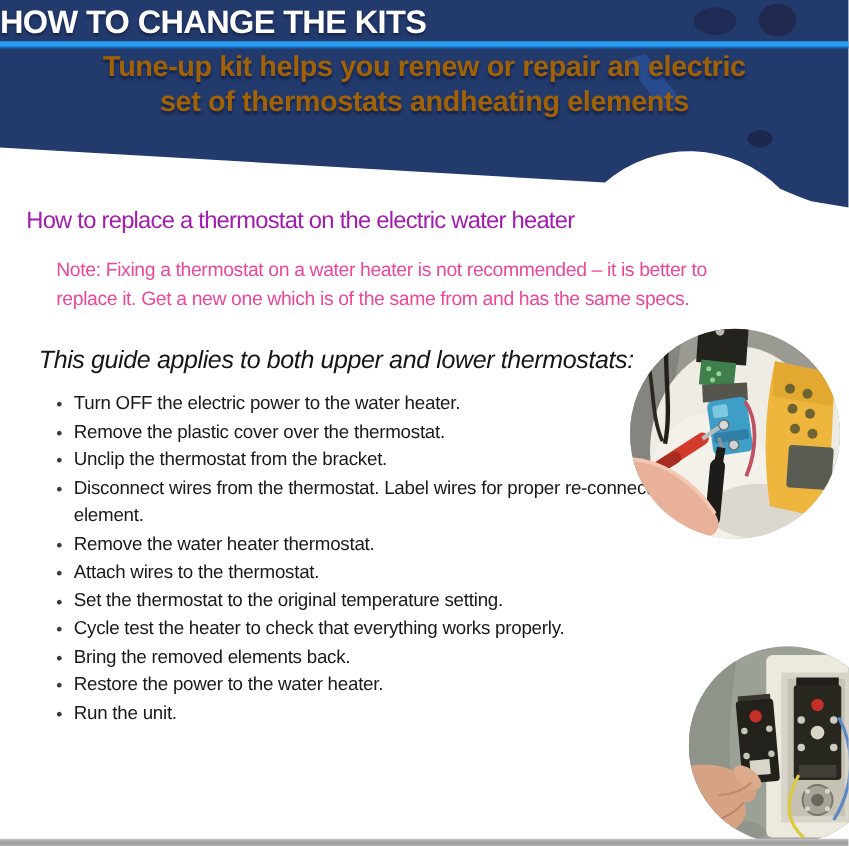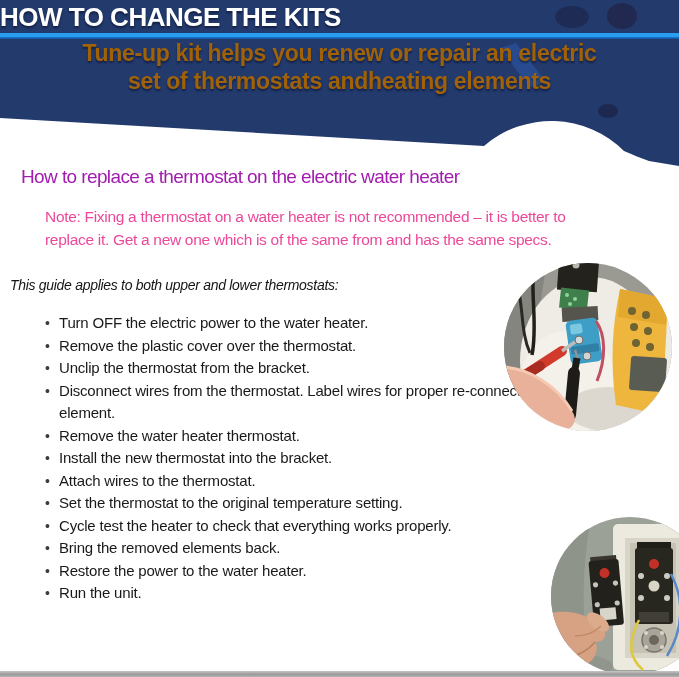--- a/index.html
+++ b/index.html
@@ -18,22 +18,22 @@
     line-height:28px;font-size:23px;font-weight:bold;letter-spacing:-0.3px;color:#a16207;
     text-shadow:0 2px 2px rgba(5,12,35,0.55);
   }
   .heading{
     position:absolute;top:166px;left:21px;width:560px;
     font-size:19px;font-weight:500;letter-spacing:-0.6px;color:#a21caf;
   }
   .note{position:absolute;top:205px;left:45px;width:600px;}
   .note-line{font-size:15.5px;line-height:23px;letter-spacing:-0.3px;color:#ec4899;}
   .scope{
-    position:absolute;top:277px;left:10px;width:500px;
-    font-size:14px;font-style:italic;font-weight:500;letter-spacing:-0.3px;color:#151515;
+    position:absolute;top:277px;left:31px;width:500px;
+    font-size:20px;font-style:italic;font-weight:500;letter-spacing:-0.3px;color:#151515;
   }
   .steps{
     position:absolute;top:312px;left:45px;width:580px;margin:0;padding:0;list-style:none;
   }
   .step{
     position:relative;padding-left:14px;max-width:566px;
     font-size:15px;line-height:22.5px;letter-spacing:-0.2px;color:#191919;
   }
   .step::before{
     content:"\2022";position:absolute;left:0;top:0;color:#3c3c3c;font-size:14px;
@@ -79,21 +79,20 @@
     </div>
 
   <div class="scope">This guide applies to both upper and lower thermostats:</div>
 
   <ul class="steps">
       <li class="step">Turn OFF the electric power to the water heater.</li>
       <li class="step">Remove the plastic cover over the thermostat.</li>
       <li class="step">Unclip the thermostat from the bracket.</li>
       <li class="step">Disconnect wires from the thermostat. Label wires for proper re-connection to the new element.</li>
       <li class="step">Remove the water heater thermostat.</li>
-      <li class="step">Install the new thermostat into the bracket.</li>
       <li class="step">Attach wires to the thermostat.</li>
       <li class="step">Set the thermostat to the original temperature setting.</li>
       <li class="step">Cycle test the heater to check that everything works properly.</li>
       <li class="step">Bring the removed elements back.</li>
       <li class="step">Restore the power to the water heater.</li>
       <li class="step">Run the unit.</li>
     </ul>
 
   <svg class="photo1" width="168" height="168" viewBox="0 0 168 168">
     <defs>

